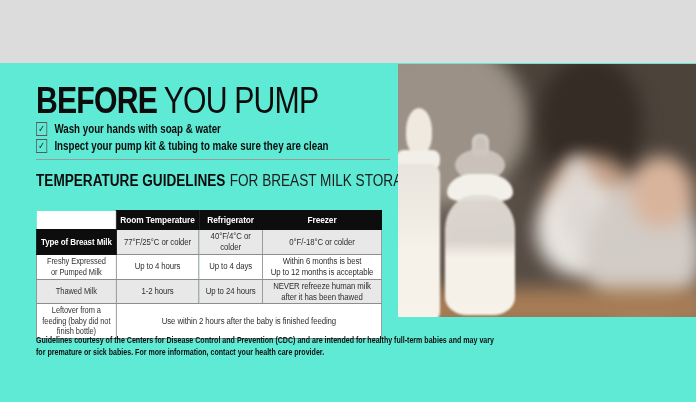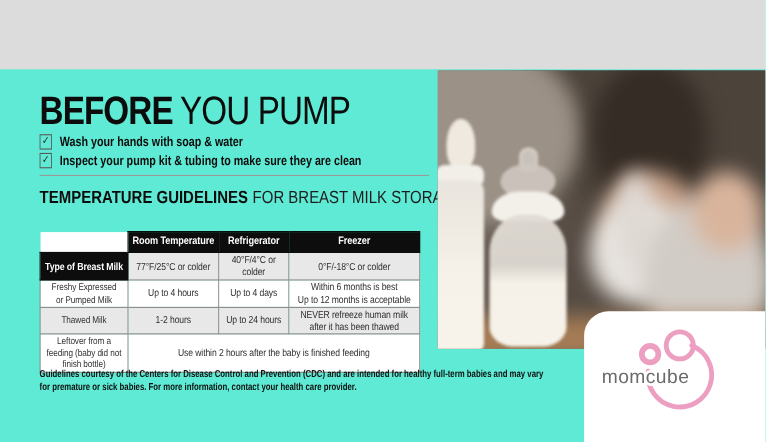--- a/index.html
+++ b/index.html
@@ -188,22 +188,14 @@
       <div class="b bA-nipple"></div>
       <div class="b bA-collar"></div>
       <div class="b bA-body"></div>
       <div class="b bB-tip"></div>
       <div class="b bB-dome"></div>
       <div class="b bB-collar"></div>
       <div class="b bB-body"></div>
     </div>
   </div>
 
-  <div class="brand-card">
-    <svg width="165" height="119" viewBox="0 0 165 119">
-      <path d="M 97.9 31.1 A 29 29 0 1 1 58.2 54.5" fill="none" stroke="#ed9fc1" stroke-width="4.4" stroke-linecap="round"></path>
-      <circle cx="60" cy="39" r="7.5" fill="none" stroke="#ed9fc1" stroke-width="5.2"></circle>
-      <circle cx="87" cy="31" r="12.3" fill="none" stroke="#ed9fc1" stroke-width="4.4"></circle>
-      <text x="16" y="65" font-size="17.5" fill="#6b6b6b" letter-spacing="0.4" style="font-family:'Liberation Sans','DejaVu Sans',sans-serif;paint-order:stroke;stroke:#ffffff;stroke-width:5">momcube</text>
-    </svg>
-  </div>
 
 </div>
 
 </body></html>

